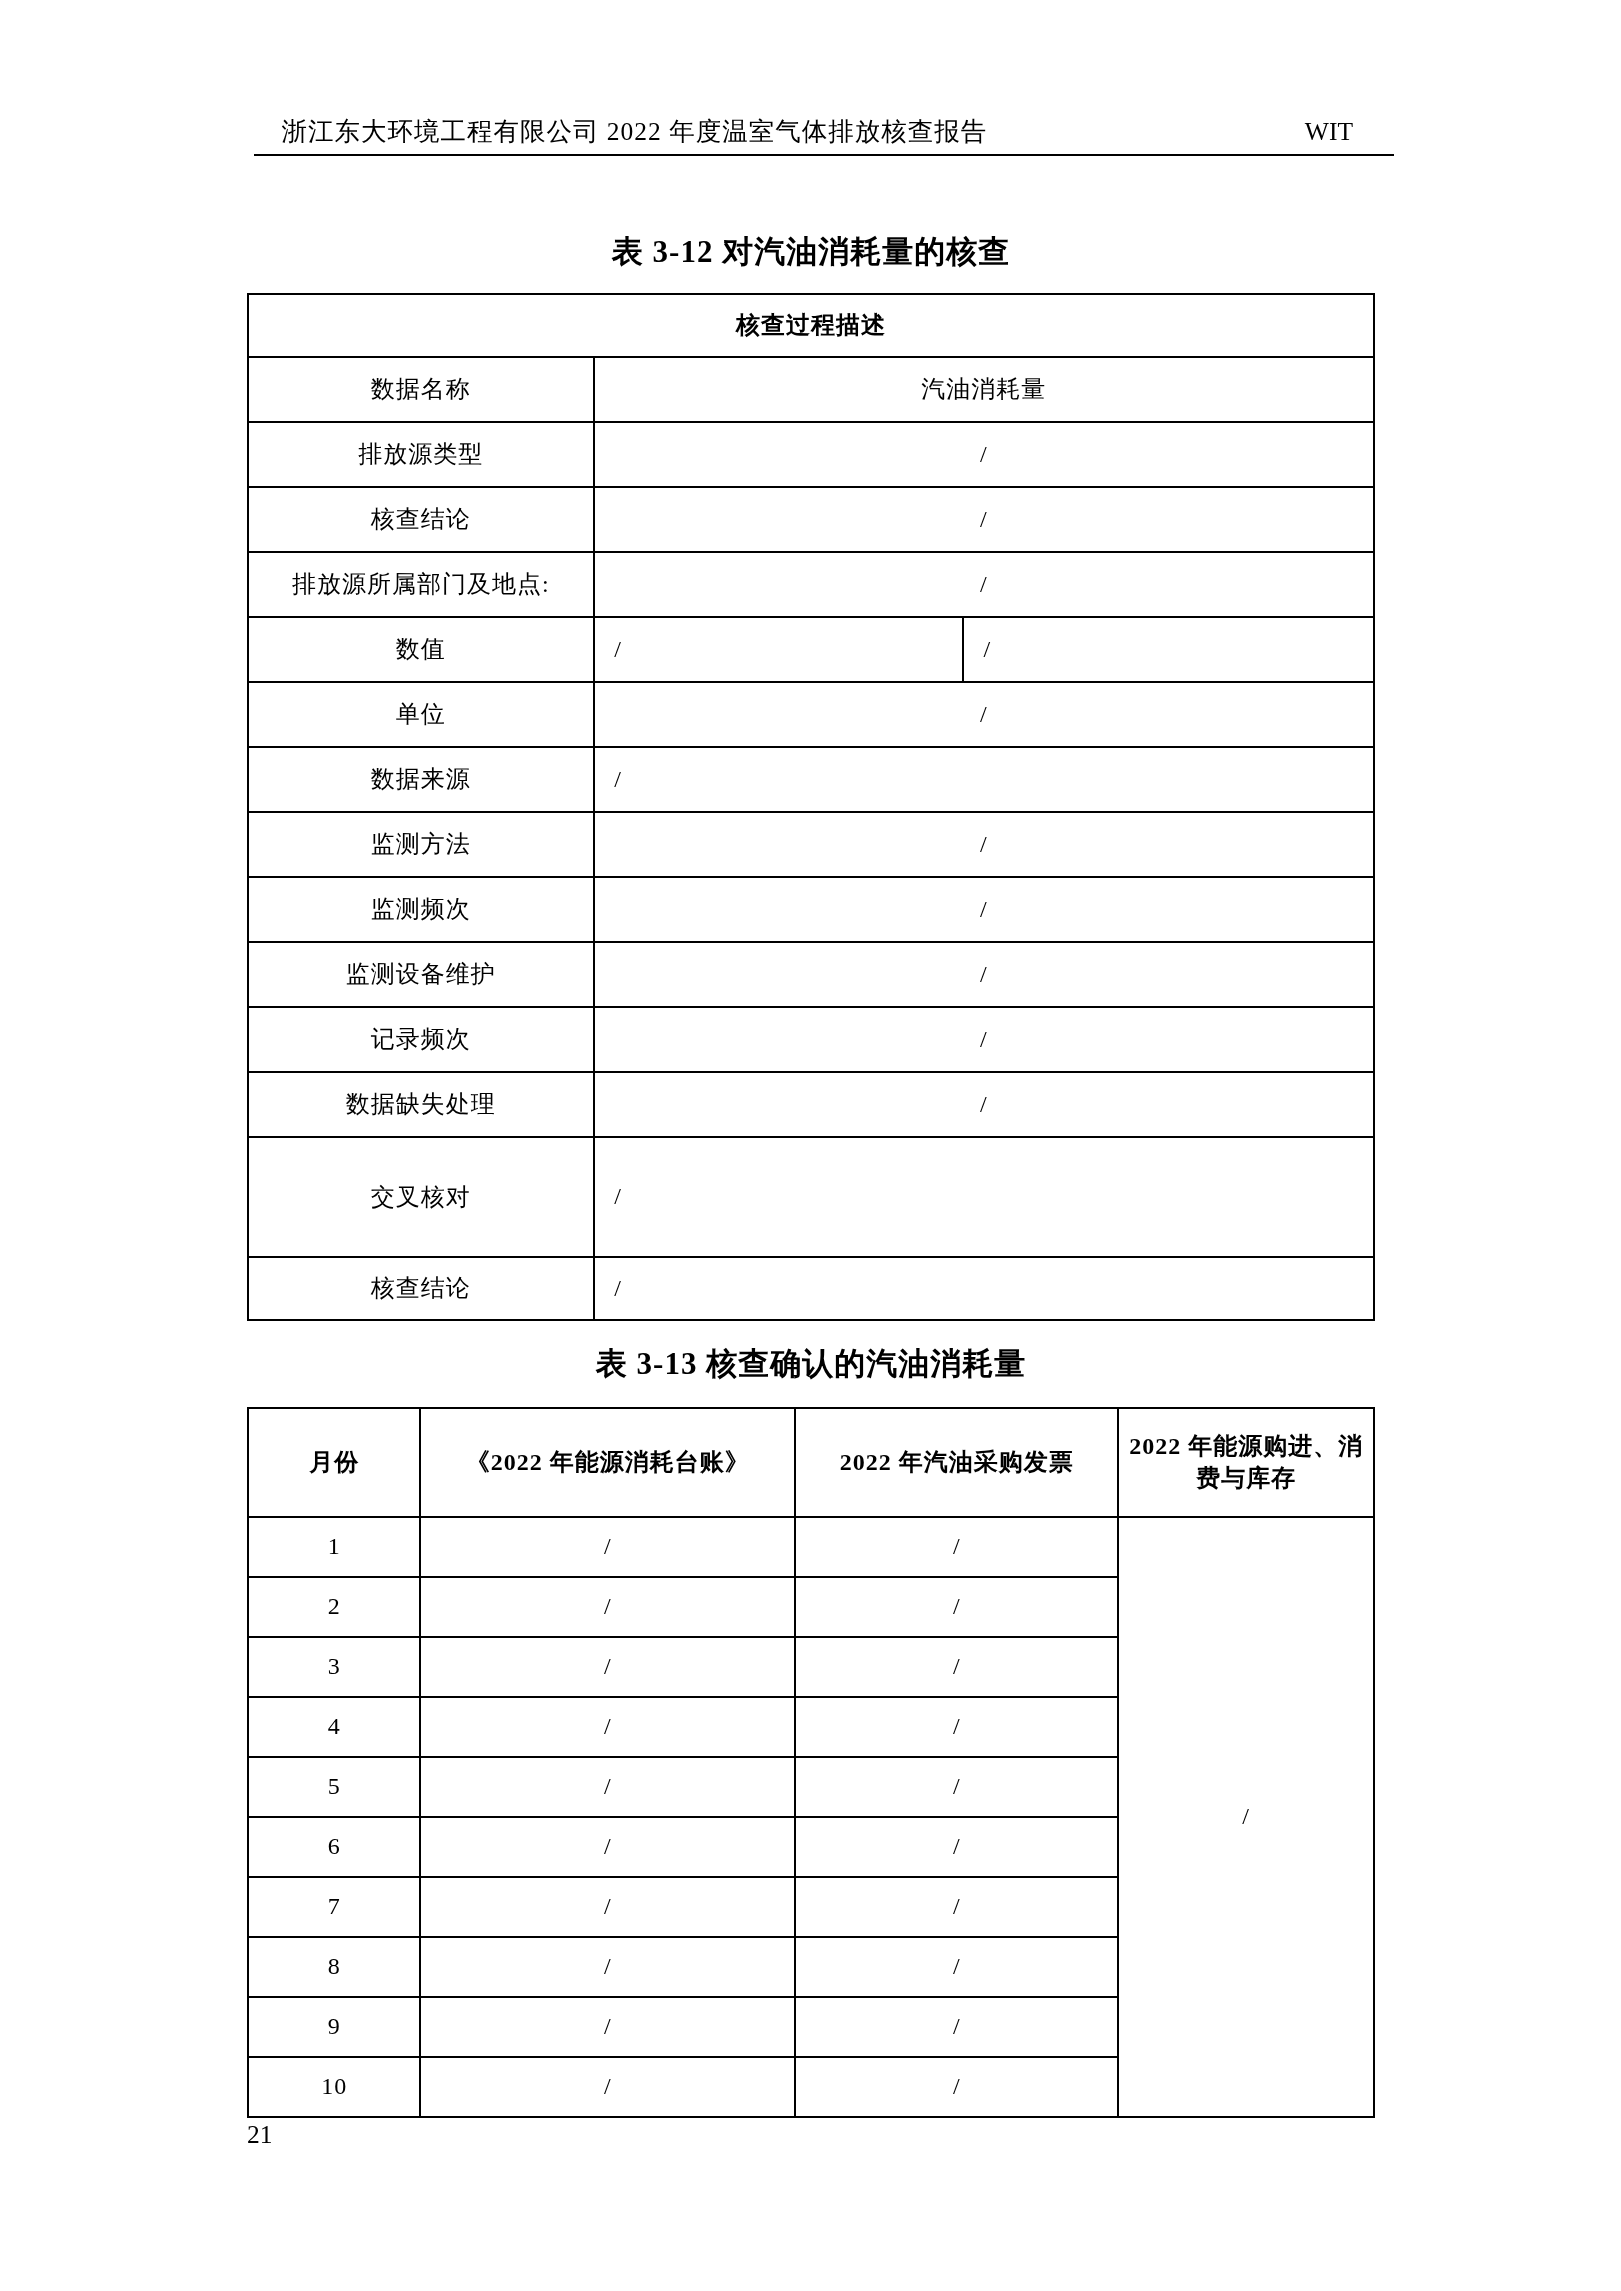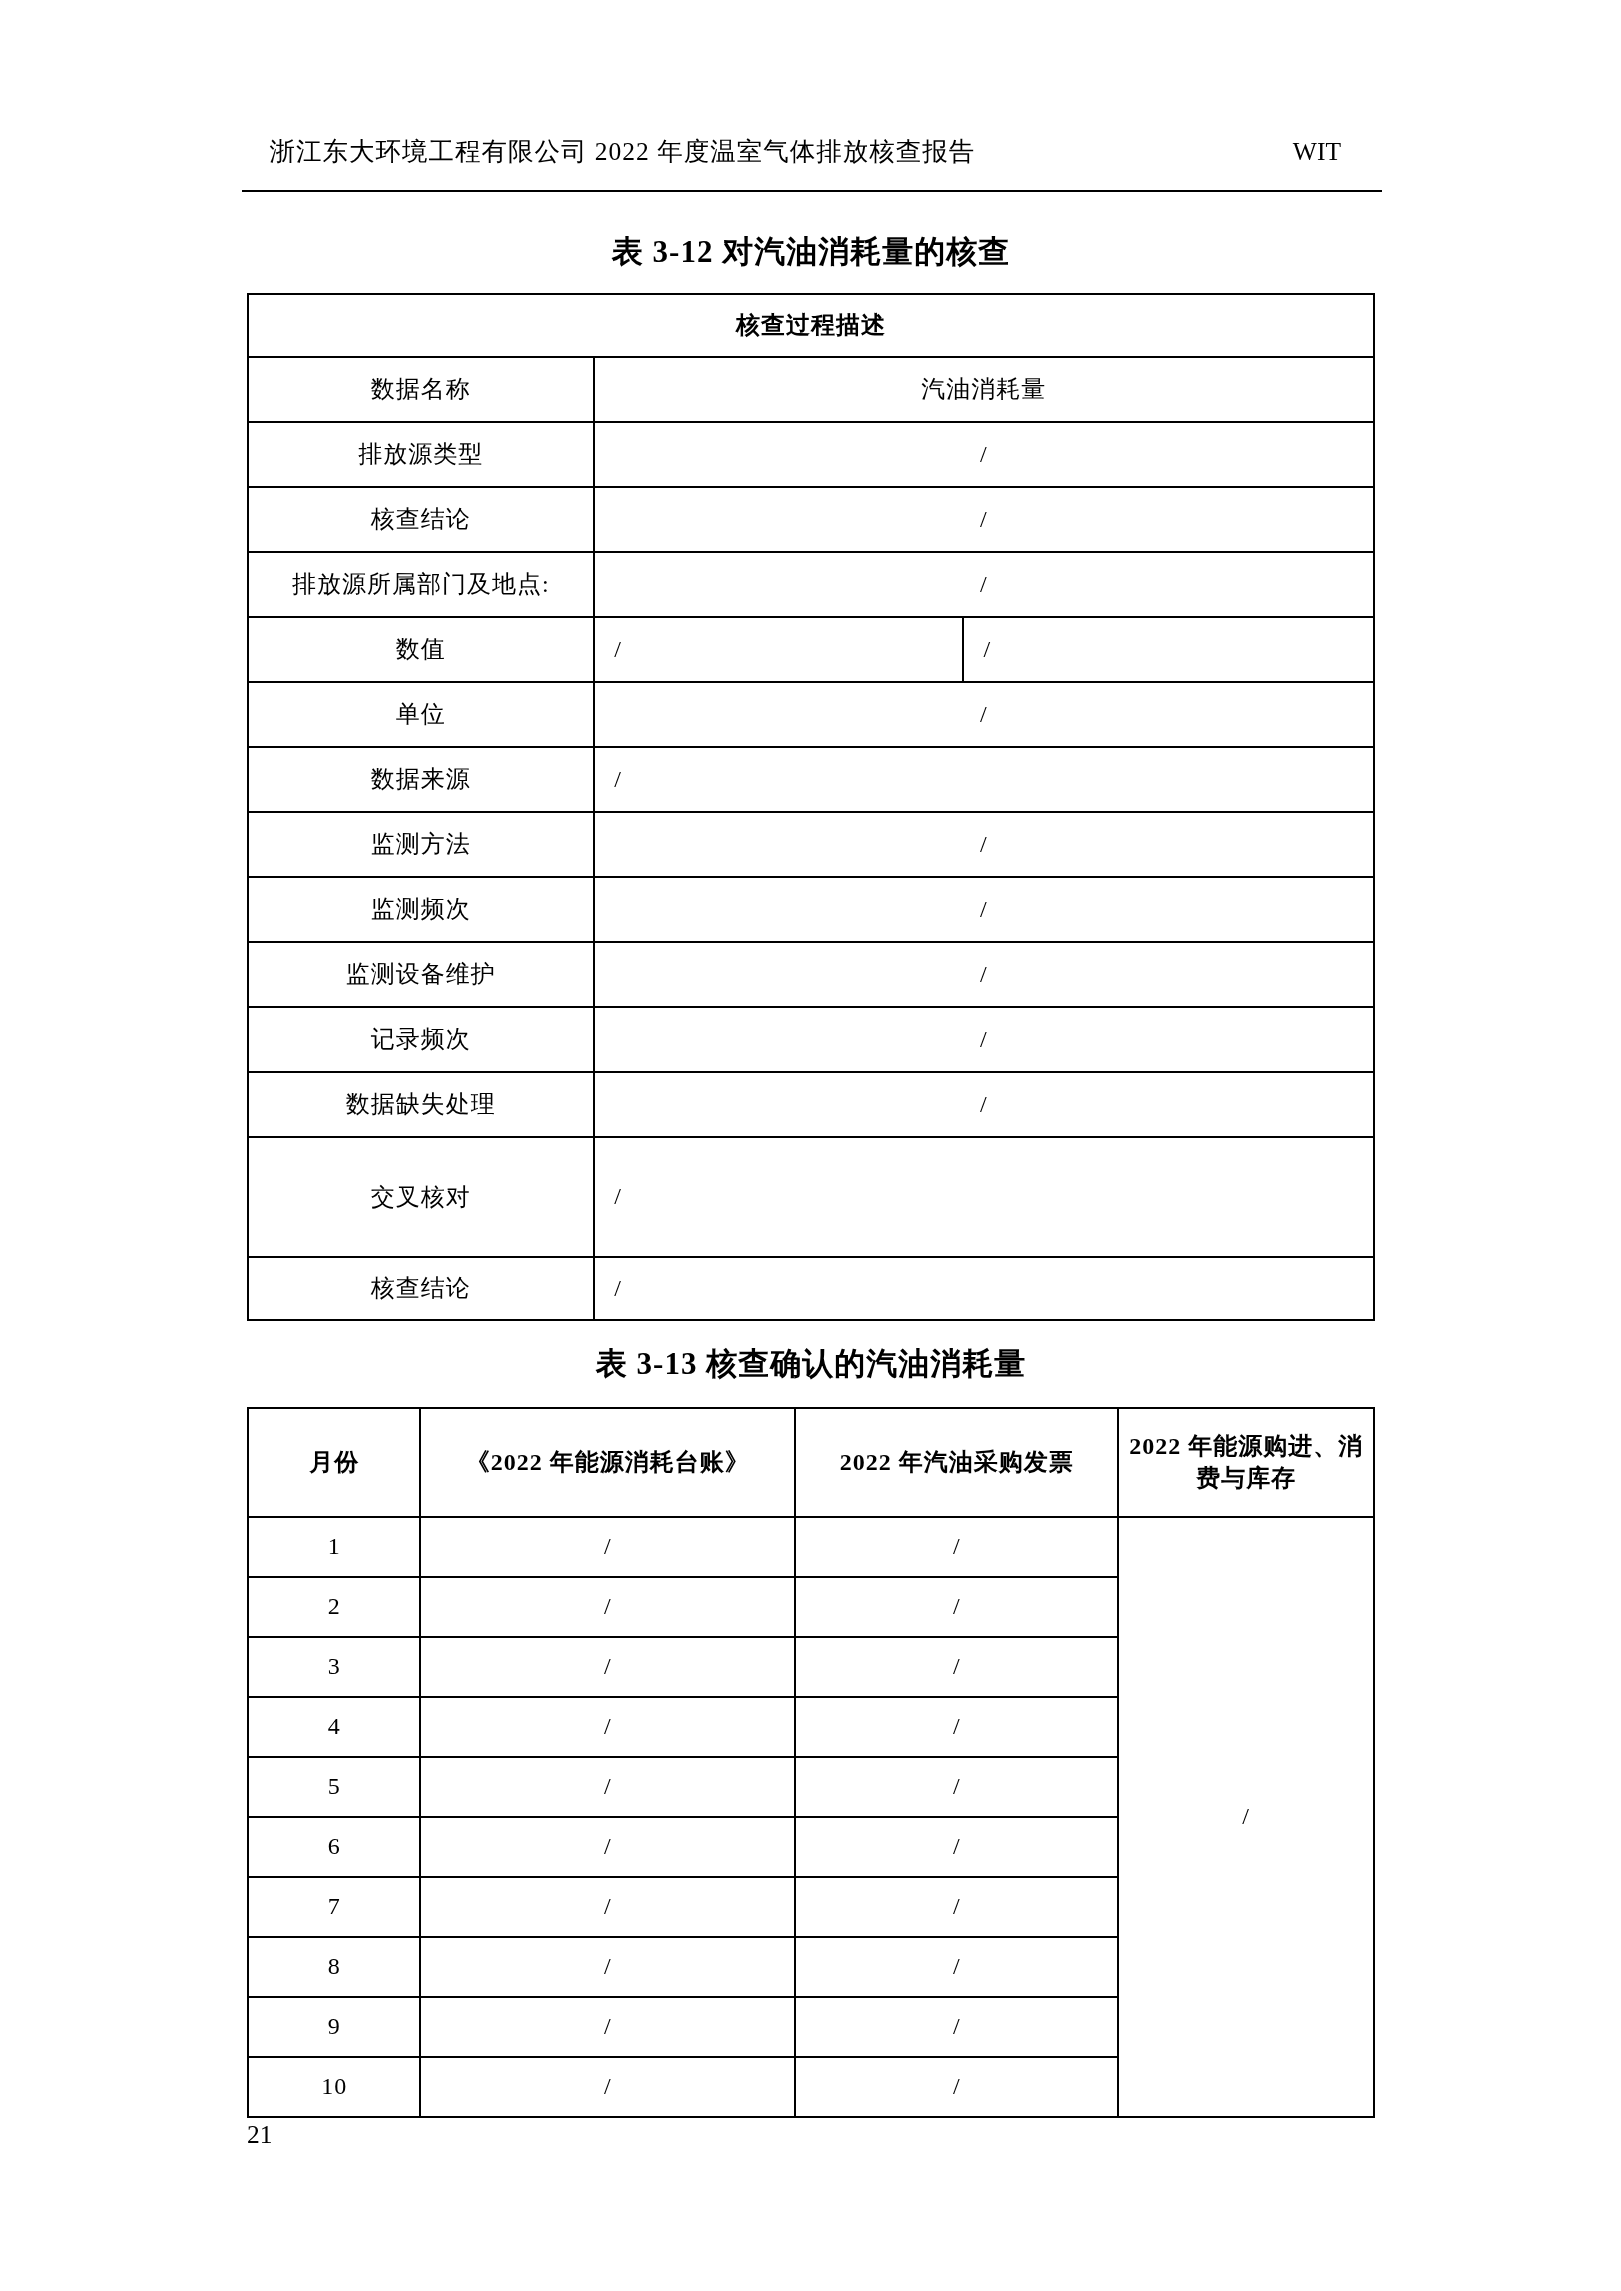--- a/index.html
+++ b/index.html
@@ -7,28 +7,28 @@
     position:relative;
     width:1621px;height:2292px;
     background:#ffffff;
     font-family:"Liberation Serif","DejaVu Serif",serif;
     color:#000;
     margin:0 auto;
     overflow:hidden;
   }
   
   .pg-header{
-    position:absolute;left:242px;top:116px;width:1140px;
+    position:absolute;left:254px;top:116px;width:1140px;
     border-bottom:2.9px solid #000;
-    padding-bottom:23px;
+    padding-bottom:7px;
     display:flex;justify-content:space-between;align-items:flex-end;
     font-size:25.5px;line-height:31px;
   }
   .pg-header .left{padding-left:27.4px;letter-spacing:1px;}
-  .pg-header .right{padding-right:41px;margin-top:20px;}
+  .pg-header .right{padding-right:41px;}
   
   .content{position:absolute;left:247px;top:12px;width:1128px;}
   .tbl-caption{
     margin:0;text-align:center;font-weight:bold;
     font-size:31px;line-height:43px;letter-spacing:1px;
   }
   .cap1{margin-top:218px;}
   .cap2{margin-top:21.6px;}
   
   table{

